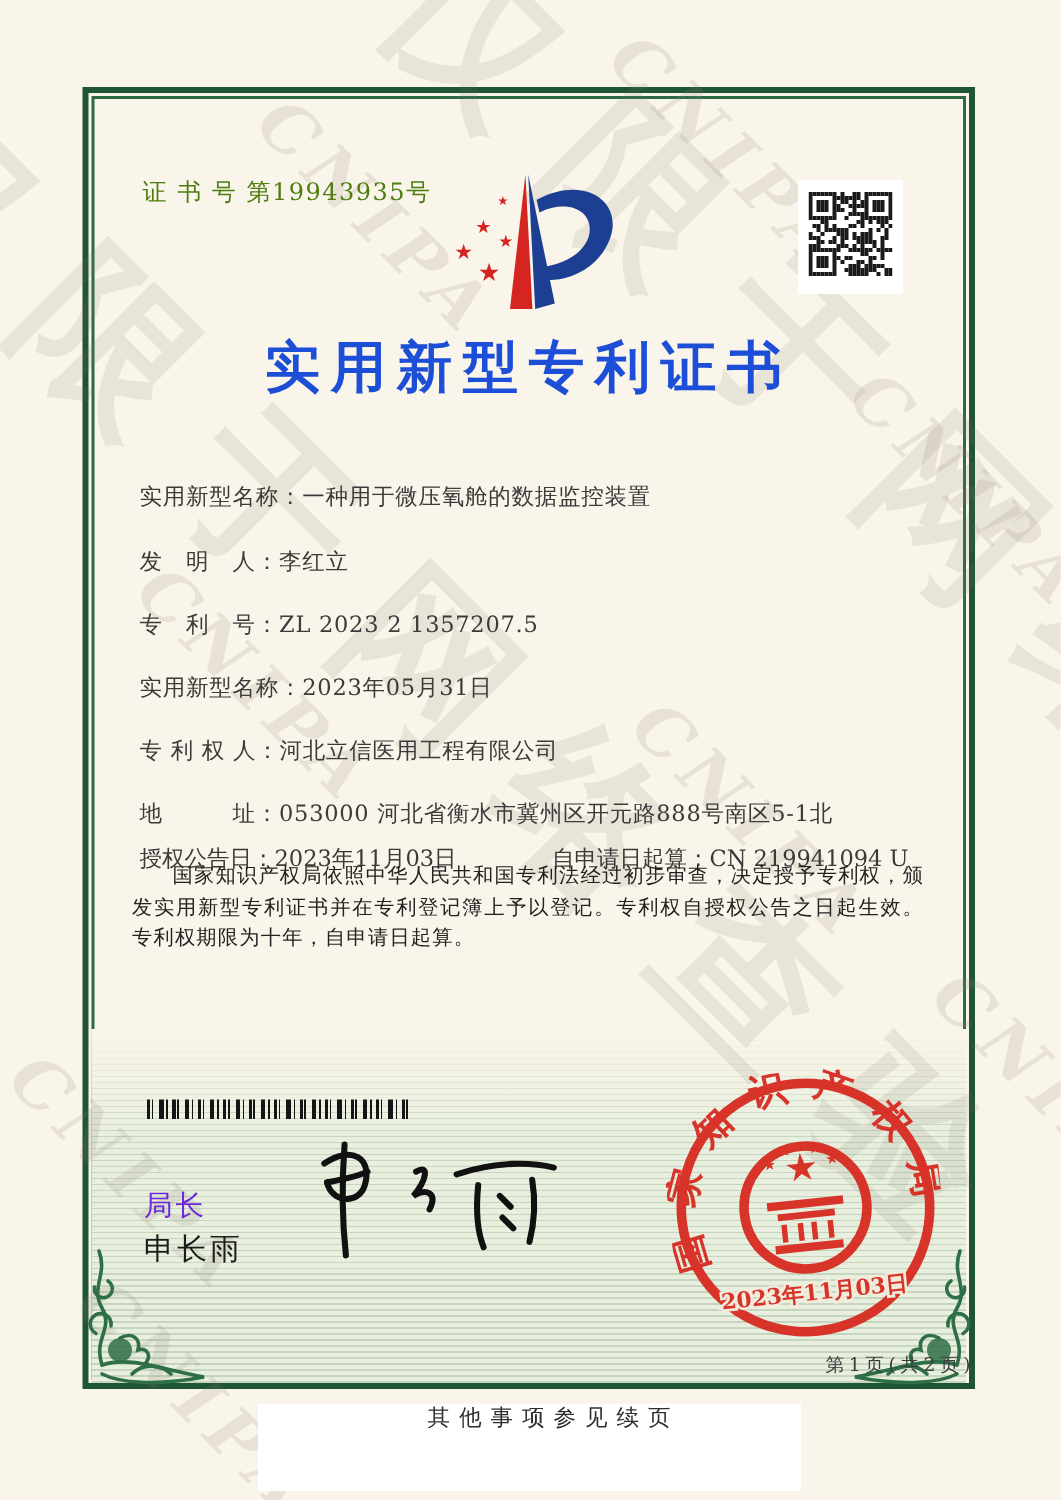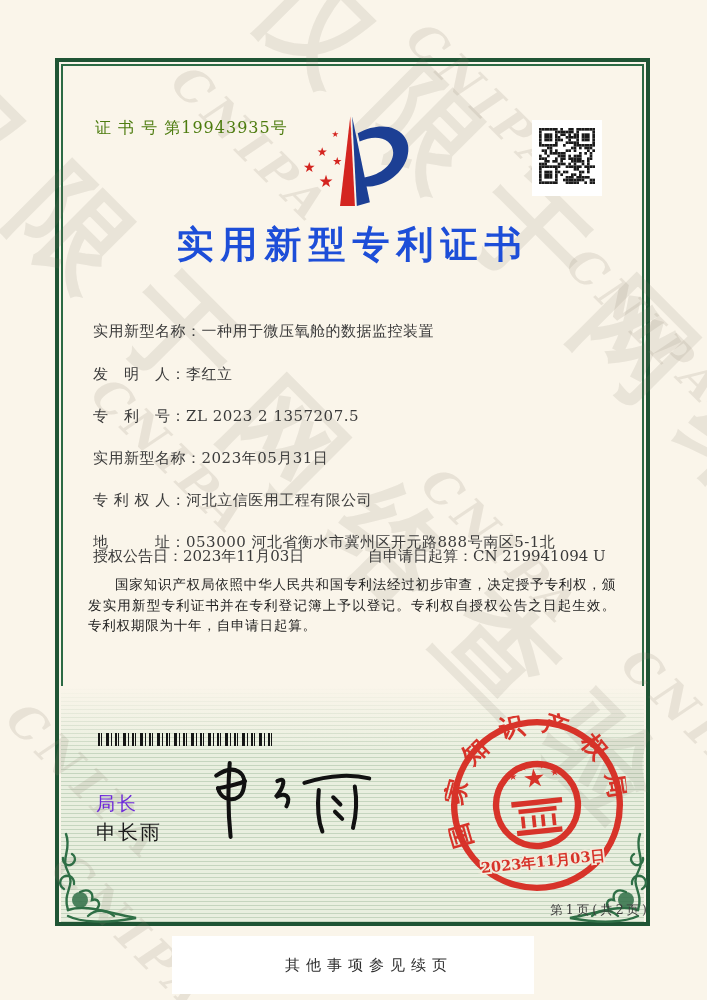--- a/index.html
+++ b/index.html
@@ -88,21 +88,21 @@
     letter-spacing:7px;
   }
   .field{
     position:absolute;left:93px;right:92px;
     font-size:15px;color:#3b3b3b;letter-spacing:0.5px;
     white-space:nowrap;
     margin-top:36px;
   }
   .f1{top:286px;} .f2{top:329px;} .f3{top:371px;}
   .f4{top:413px;} .f5{top:455px;} .f6{top:497px;}
-  .grant-row{position:absolute;left:93px;right:60px;top:547px;font-size:15px;white-space:nowrap;}
+  .grant-row{position:absolute;left:93px;right:60px;top:563px;font-size:15px;white-space:nowrap;}
   .grant-right{position:absolute;left:275px;top:0;}
   .body-text{
     position:absolute;left:88px;top:574px;width:528px;
     font-size:13.5px;line-height:20.5px;letter-spacing:0.8px;color:#222;
     text-align:justify;
   }
   .body-text p{text-indent:2em;margin-bottom:5px;}
   .barcode{
     position:absolute;left:98px;top:733px;width:178px;height:13px;
     background:repeating-linear-gradient(90deg,
@@ -134,21 +134,21 @@
   .flourish.left{left:58px;top:832px;}
   .flourish.right{left:562px;top:832px;transform:scaleX(-1);}
   .page-num{
     position:absolute;left:55px;top:902px;width:595px;
     text-align:right;font-size:12.5px;letter-spacing:3px;color:#3c3c3c;
   }
   .note-strip{
     position:absolute;z-index:3;
     left:172px;top:936px;width:362px;height:58px;
     background:#ffffff;
-    display:flex;align-items:center;justify-content:center;padding-left:32px;
+    display:flex;justify-content:center;padding-left:32px;
   }
   .note-strip span{font-size:15px;letter-spacing:6px;color:#2e2e2e;}
 </style>
 </head>
 <body>
 
 <div class="wm-layer">
   <span class="wm-run big r1">仅限于网络查验</span>
   <span class="wm-run big r2">仅限于网络查验</span>
   <span class="wm-cnipa c1">CNIPA</span>

